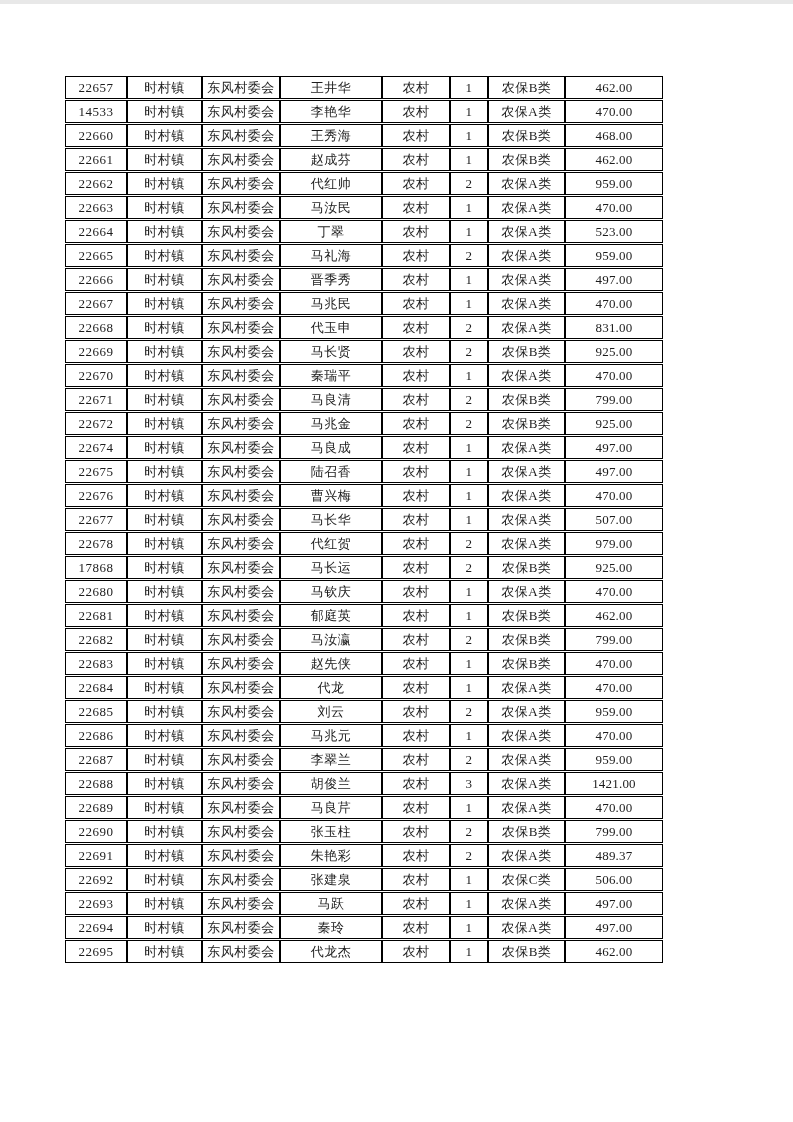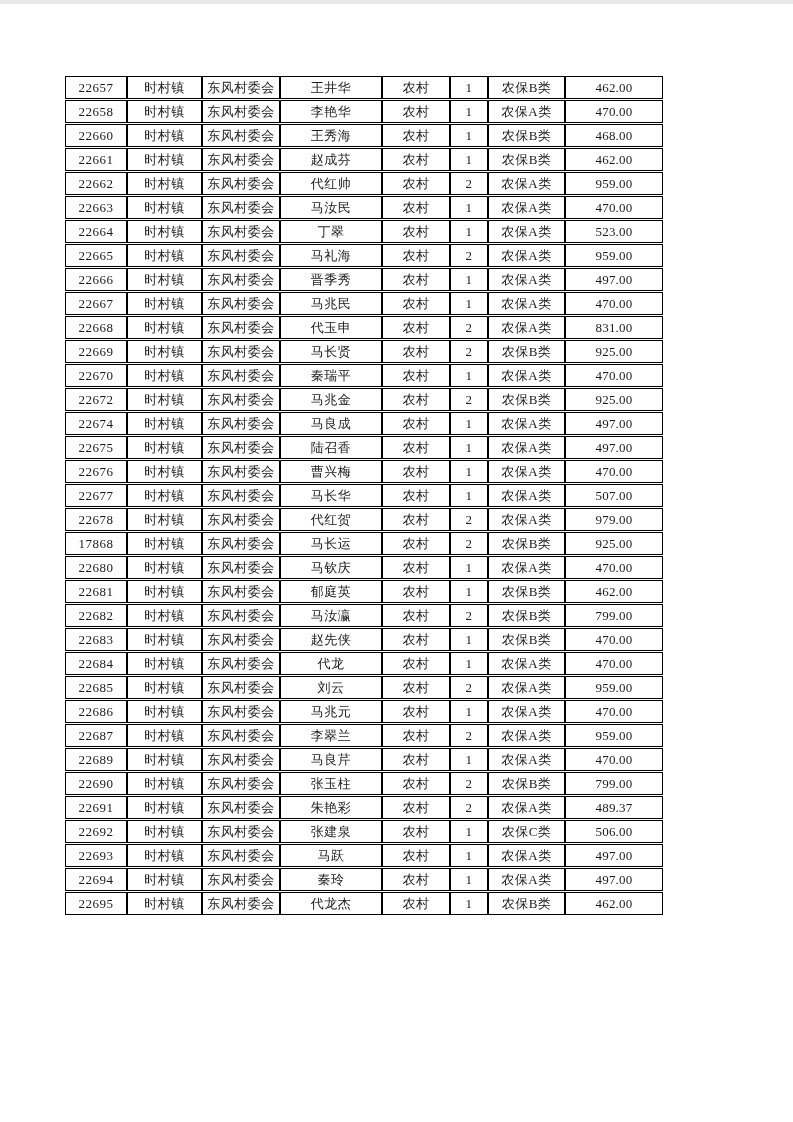--- a/index.html
+++ b/index.html
@@ -71,21 +71,21 @@
           <td class="col-0">22657</td>
           <td class="col-1">时村镇</td>
           <td class="col-2">东风村委会</td>
           <td class="col-3">王井华</td>
           <td class="col-4">农村</td>
           <td class="col-5">1</td>
           <td class="col-6">农保B类</td>
           <td class="col-7">462.00</td>
         </tr>
         <tr>
-          <td class="col-0">22658</td>
+          <td class="col-0">14533</td>
           <td class="col-1">时村镇</td>
           <td class="col-2">东风村委会</td>
           <td class="col-3">李艳华</td>
           <td class="col-4">农村</td>
           <td class="col-5">1</td>
           <td class="col-6">农保A类</td>
           <td class="col-7">470.00</td>
         </tr>
         <tr>
           <td class="col-0">22660</td>
@@ -191,20 +191,30 @@
           <td class="col-0">22670</td>
           <td class="col-1">时村镇</td>
           <td class="col-2">东风村委会</td>
           <td class="col-3">秦瑞平</td>
           <td class="col-4">农村</td>
           <td class="col-5">1</td>
           <td class="col-6">农保A类</td>
           <td class="col-7">470.00</td>
         </tr>
         <tr>
+          <td class="col-0">22671</td>
+          <td class="col-1">时村镇</td>
+          <td class="col-2">东风村委会</td>
+          <td class="col-3">马良清</td>
+          <td class="col-4">农村</td>
+          <td class="col-5">2</td>
+          <td class="col-6">农保B类</td>
+          <td class="col-7">799.00</td>
+        </tr>
+        <tr>
           <td class="col-0">22672</td>
           <td class="col-1">时村镇</td>
           <td class="col-2">东风村委会</td>
           <td class="col-3">马兆金</td>
           <td class="col-4">农村</td>
           <td class="col-5">2</td>
           <td class="col-6">农保B类</td>
           <td class="col-7">925.00</td>
         </tr>
         <tr>
@@ -339,20 +349,30 @@
         </tr>
         <tr>
           <td class="col-0">22687</td>
           <td class="col-1">时村镇</td>
           <td class="col-2">东风村委会</td>
           <td class="col-3">李翠兰</td>
           <td class="col-4">农村</td>
           <td class="col-5">2</td>
           <td class="col-6">农保A类</td>
           <td class="col-7">959.00</td>
+        </tr>
+        <tr>
+          <td class="col-0">22688</td>
+          <td class="col-1">时村镇</td>
+          <td class="col-2">东风村委会</td>
+          <td class="col-3">胡俊兰</td>
+          <td class="col-4">农村</td>
+          <td class="col-5">3</td>
+          <td class="col-6">农保A类</td>
+          <td class="col-7">1421.00</td>
         </tr>
         <tr>
           <td class="col-0">22689</td>
           <td class="col-1">时村镇</td>
           <td class="col-2">东风村委会</td>
           <td class="col-3">马良芹</td>
           <td class="col-4">农村</td>
           <td class="col-5">1</td>
           <td class="col-6">农保A类</td>
           <td class="col-7">470.00</td>

